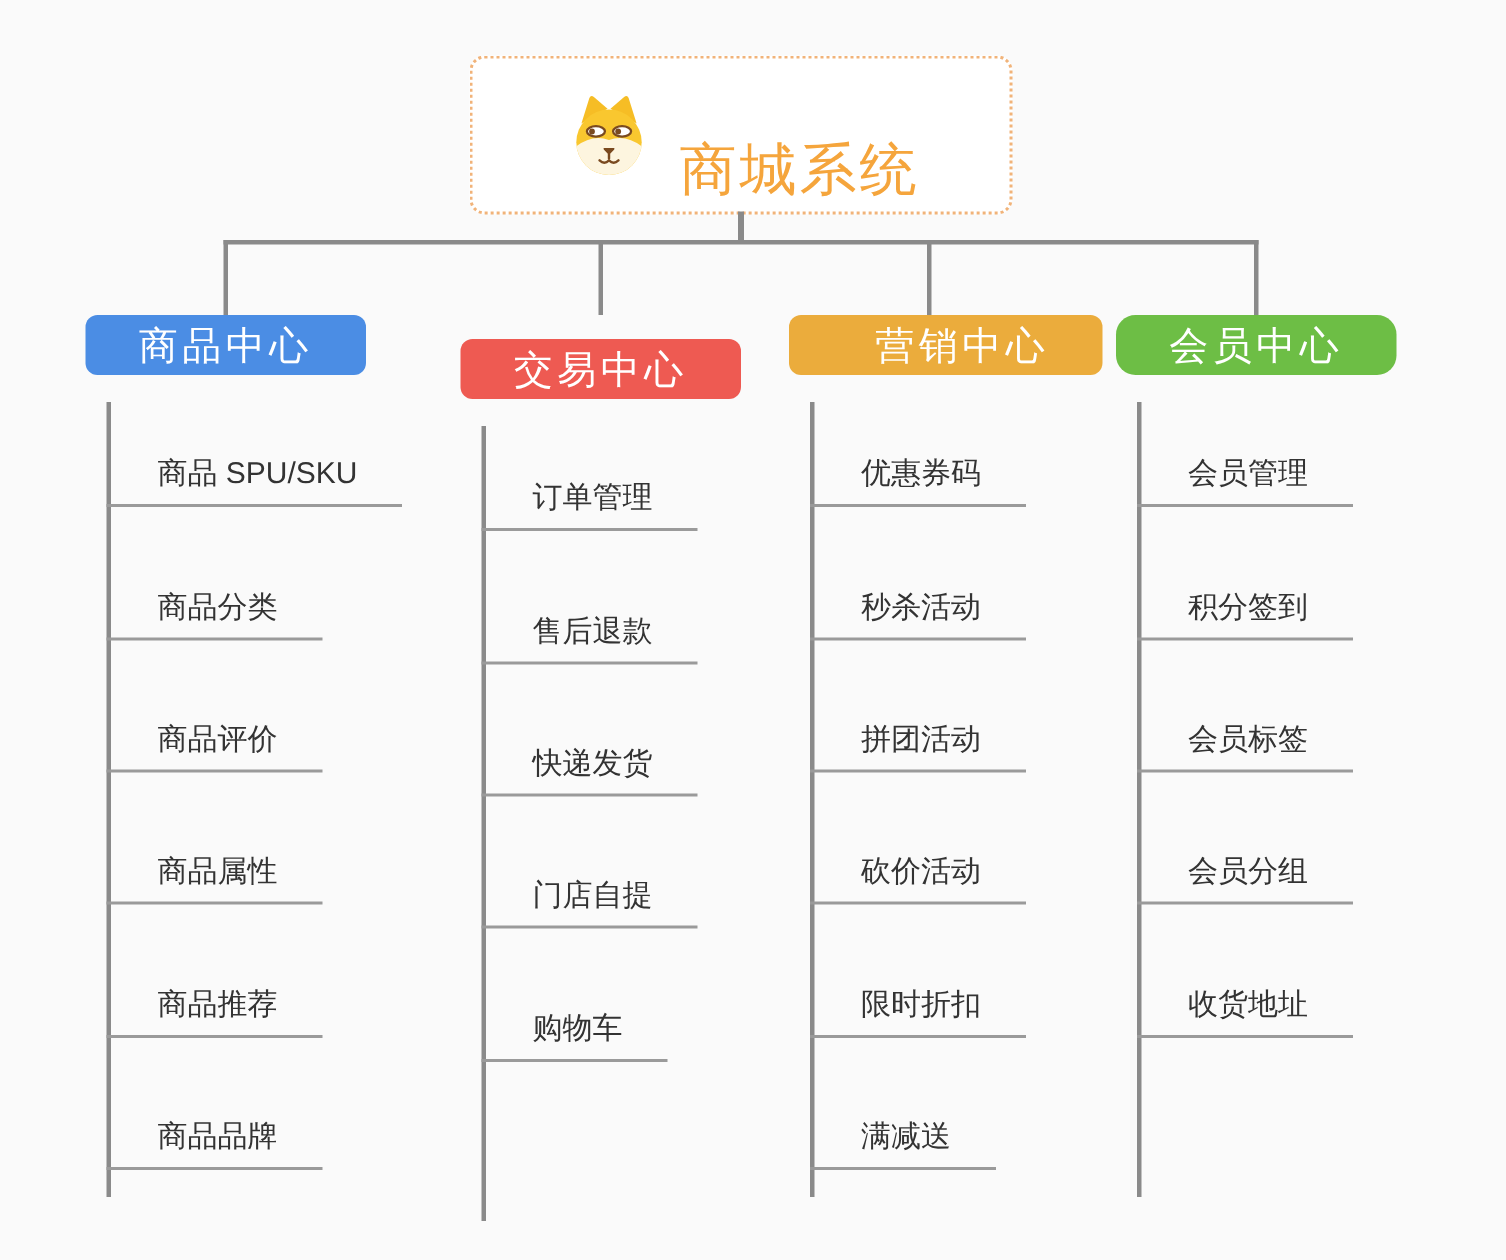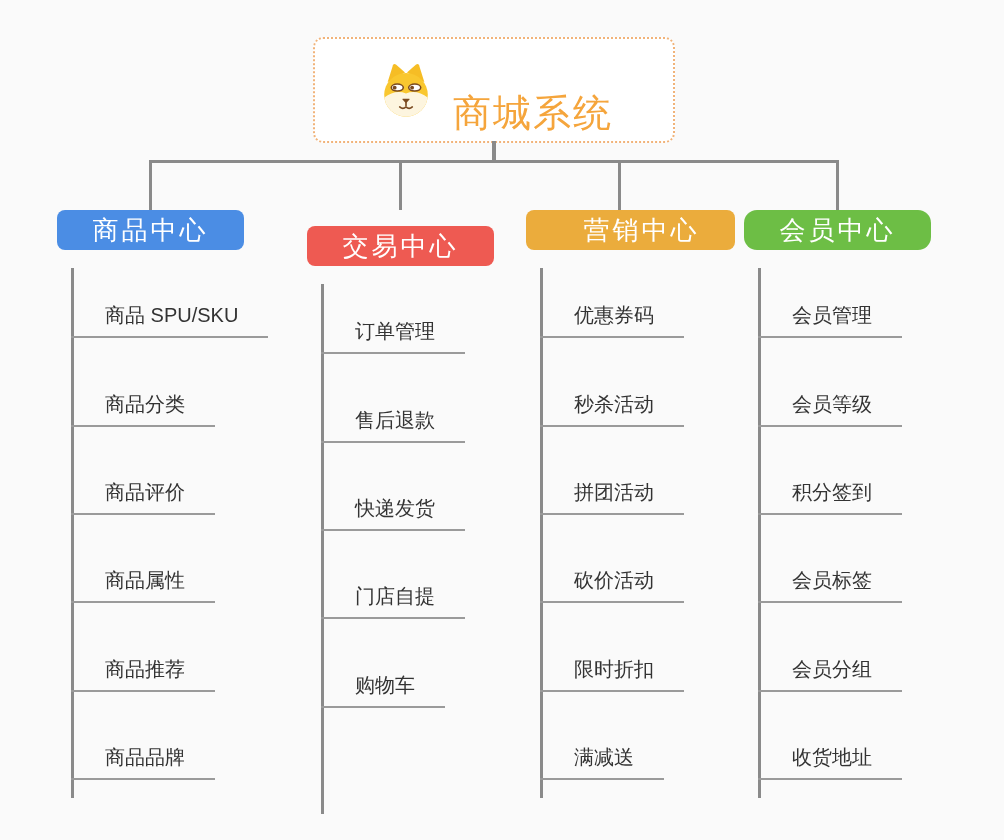--- a/index.html
+++ b/index.html
@@ -200,23 +200,20 @@
   </div>
 
   <div class="branch" style="left: 744px;">
     <div class="branch-header" style="background: rgb(109, 190, 69); border-radius: 13px;">会员中心</div>
     <div class="branch-line"></div>
     <div class="leaves">
           <div class="leaf-row">
             <div class="leaf">会员管理</div>
           </div>
           <div class="leaf-row">
-            <div class="leaf">会员等级</div>
-          </div>
-          <div class="leaf-row">
             <div class="leaf">积分签到</div>
           </div>
           <div class="leaf-row">
             <div class="leaf">会员标签</div>
           </div>
           <div class="leaf-row">
             <div class="leaf">会员分组</div>
           </div>
           <div class="leaf-row">
             <div class="leaf">收货地址</div>

